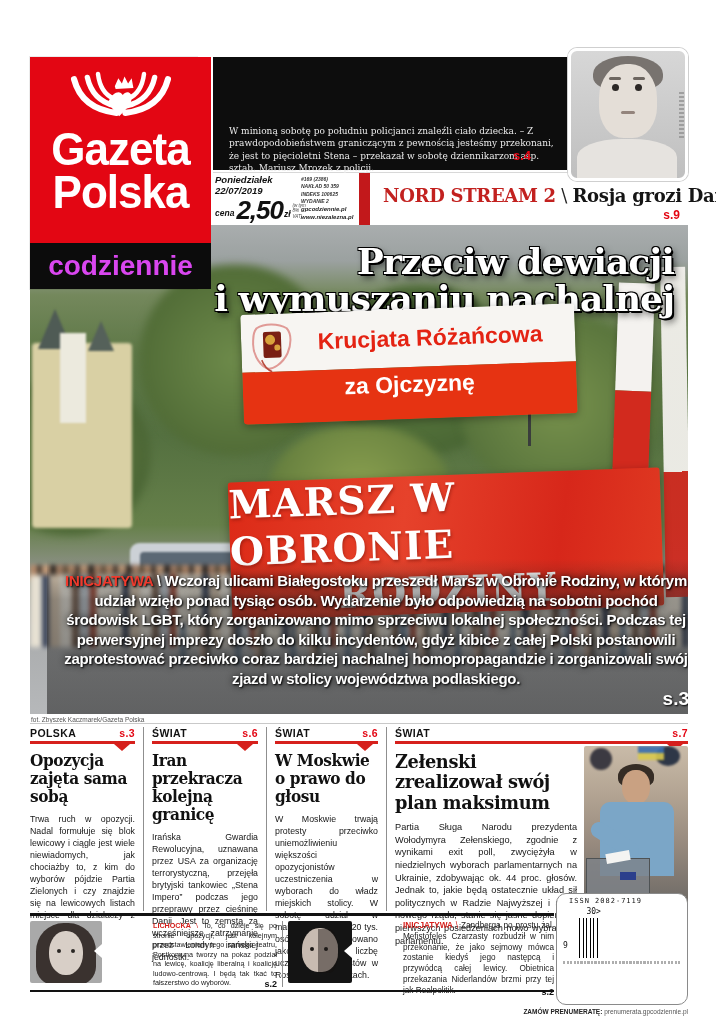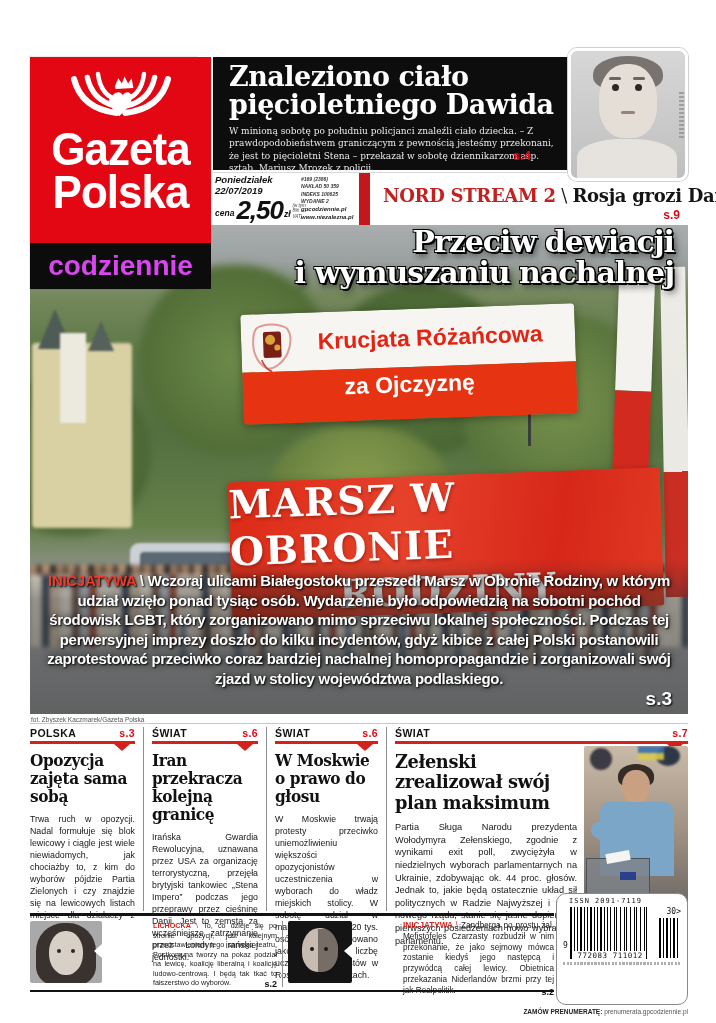--- a/index.html
+++ b/index.html
@@ -75,40 +75,40 @@
          background:repeating-linear-gradient(90deg,#b78a68 0 7px,#4a3b30 7px 12px,#c49a77 12px 20px,#2f2620 20px 26px,#a97f62 26px 33px,#6b553f 33px 38px);}
   .crowd{position:absolute;left:0;top:350px;width:658px;height:72px;filter:blur(2.5px);
          background:repeating-linear-gradient(90deg,#e7e1d3 0 12px,#303c54 12px 19px,#d8c7b0 19px 30px,#f0ece2 30px 42px,#6f5443 42px 49px,#c3ccd4 49px 60px,#98341f 60px 66px,#ece7db 66px 80px);}
   .legs{position:absolute;left:140px;top:398px;width:500px;height:42px;filter:blur(2.5px);opacity:.75;
         background:repeating-linear-gradient(90deg,transparent 0 10px,#3c5a78 10px 16px,transparent 16px 30px,#caa183 30px 35px,#2e2b28 35px 40px,transparent 40px 55px);}
   .flagA{position:absolute;left:585px;top:58px;width:36px;height:226px;transform:rotate(2deg);box-shadow:0 0 6px rgba(0,0,0,.25);}
   .flagA .fw{position:absolute;left:0;top:0;width:100%;height:48%;background:#f4f2ef;}
   .flagA .fr{position:absolute;left:0;top:48%;width:100%;height:52%;background:#d22a1e;}
   .flagB{position:absolute;left:633px;top:42px;width:25px;height:330px;background:linear-gradient(180deg,#f2f0ec 0 62%,#cf2a20 62% 100%);transform:rotate(-1deg);opacity:.95;}
 
-  .mainhead{position:absolute;left:0;right:14px;top:2px;text-align:right;color:#fff;
-            font-family:"DejaVu Serif",serif;font-weight:bold;font-size:30px;line-height:1.02;letter-spacing:-1px;
+  .mainhead{position:absolute;left:0;right:14px;top:18px;text-align:right;color:#fff;
+            font-family:"DejaVu Serif",serif;font-weight:bold;font-size:36px;line-height:1.02;letter-spacing:-1px;
             text-shadow:2px 2px 0 #000,-1px -1px 0 #000,1px -1px 0 #000,-1px 1px 0 #000,3px 4px 7px rgba(0,0,0,.65);}
 
   .banner1{position:absolute;left:212px;top:84px;width:334px;height:110px;transform:rotate(-2deg);
            border-radius:4px;overflow:hidden;box-shadow:0 2px 8px rgba(0,0,0,.35);}
   .b1-top{position:absolute;left:0;top:0;width:100%;height:53%;background:#f7f5f2;display:flex;align-items:center;justify-content:center;}
   .b1-bot{position:absolute;left:0;top:53%;width:100%;height:47%;background:#e63312;display:flex;align-items:flex-start;justify-content:center;}
   .b1-l1{color:#e42313;font-weight:bold;font-size:23px;letter-spacing:0;padding-left:44px;}
   .b1-l2{color:#fff;font-weight:bold;font-size:23px;margin-top:4px;}
   .madonna{position:absolute;left:8px;top:8px;width:46px;height:52px;}
 
   .banner2{position:absolute;left:200px;top:250px;width:432px;height:138px;transform:rotate(-2deg);
            background:linear-gradient(100deg,#dc2a17 0%,#e6422b 40%,#d7271a 75%,#e03a22 100%);
            border-radius:3px;box-shadow:0 3px 10px rgba(0,0,0,.35);
            display:flex;flex-direction:column;align-items:center;justify-content:center;}
   .b2-l1,.b2-l2{color:#fff;font-family:"DejaVu Serif",serif;font-weight:bold;font-size:39px;line-height:1.2;
            letter-spacing:1px;text-shadow:1px 2px 3px rgba(120,20,10,.5);}
 
-  .leadwrap{position:absolute;left:0;bottom:0;width:100%;
+  .leadwrap{position:absolute;left:17px;bottom:0;width:100%;
             background:linear-gradient(180deg,rgba(40,40,40,0) 0,rgba(40,40,40,.42) 26%,rgba(35,35,35,.58) 100%);
             padding:12px 10px 4px;box-sizing:border-box;}
   .lead{color:#fff;font-weight:bold;font-size:15px;line-height:1.3;text-align:center;letter-spacing:-.3px;
         text-shadow:1px 1px 2px #000,0 0 7px rgba(0,0,0,.85);}
   .lead-label{color:#f03a2d;}
   .lead-ref{display:block;text-align:right;color:#fff;font-weight:bold;font-size:19px;margin-top:0;
             padding-right:6px;text-shadow:1px 1px 2px #000;}
 
   .credit{left:31px;top:715.5px;font-size:6.5px;color:#555;}
 
@@ -209,24 +209,20 @@
       </svg>
       <div class="logo-t1">Gazeta</div>
       <div class="logo-t2">Polska</div>
     </div>
     <div class="logo-black">
       <span class="logo-sub">codziennie</span>
     </div>
   </div>
 
   <div class="abs topbox">
-    <div class="tb-head">
-      <span>Znaleziono ciało</span><br>
-      <span>pięcioletniego Dawida</span>
-    </div>
     <div class="tb-sum">W minioną sobotę po południu policjanci znaleźli ciało dziecka. – Z prawdopodobieństwem graniczącym z pewnością jesteśmy przekonani, że jest to pięcioletni Stena – przekazał w sobotę dziennikarzom asp. sztab. Mariusz Mrozek z policji.</div>
     <div class="tb-ref">s.4</div>
   </div>
   <div class="abs boyphoto">
     <div class="boy-hair"></div>
     <div class="boy-face"></div>
     <div class="boy-eye" style="left:41px;"></div>
     <div class="boy-eye" style="left:64px;"></div>
     <div class="boy-brow" style="left:38px;"></div>
     <div class="boy-brow" style="left:62px;"></div>
@@ -407,26 +403,23 @@
         <div class="notch"></div>
       </div>
       <div class="qtext">
         <span class="qauthor">INICJATYWA</span><span class="qsep"> \ </span><span>Zandberga po prostu żal. Mefistofeles Czarzasty rozbudził w nim przekonanie, że jako sejmowy mówca zostanie kiedyś jego następcą i przywódcą całej lewicy. Obietnica przekazania Niderlandów brzmi przy tej jak Realpolitik.</span>
         <span class="qref">s.2</span>
       </div>
     </div>
   </div>
 
   <div class="abs bcbox">
-    <div class="issn">ISSN 2091-7119</div>
+    <div class="issn">ISSN 2082-7119</div>
     <div class="bc-row">
       <div class="bc-nine">9</div>
-      <div class="bc-main">
-        <div class="bc-digits">772083 711012</div>
-      </div>
       <div class="bc-addon">
         <div class="bc-code">30&gt;</div>
         <div class="bc-abars"></div>
       </div>
     </div>
     <div class="bc-micro"></div>
   </div>
 
   <div class="abs footer">
     <b>ZAMÓW PRENUMERATĘ:</b><span> prenumerata.gpcodziennie.pl</span>

